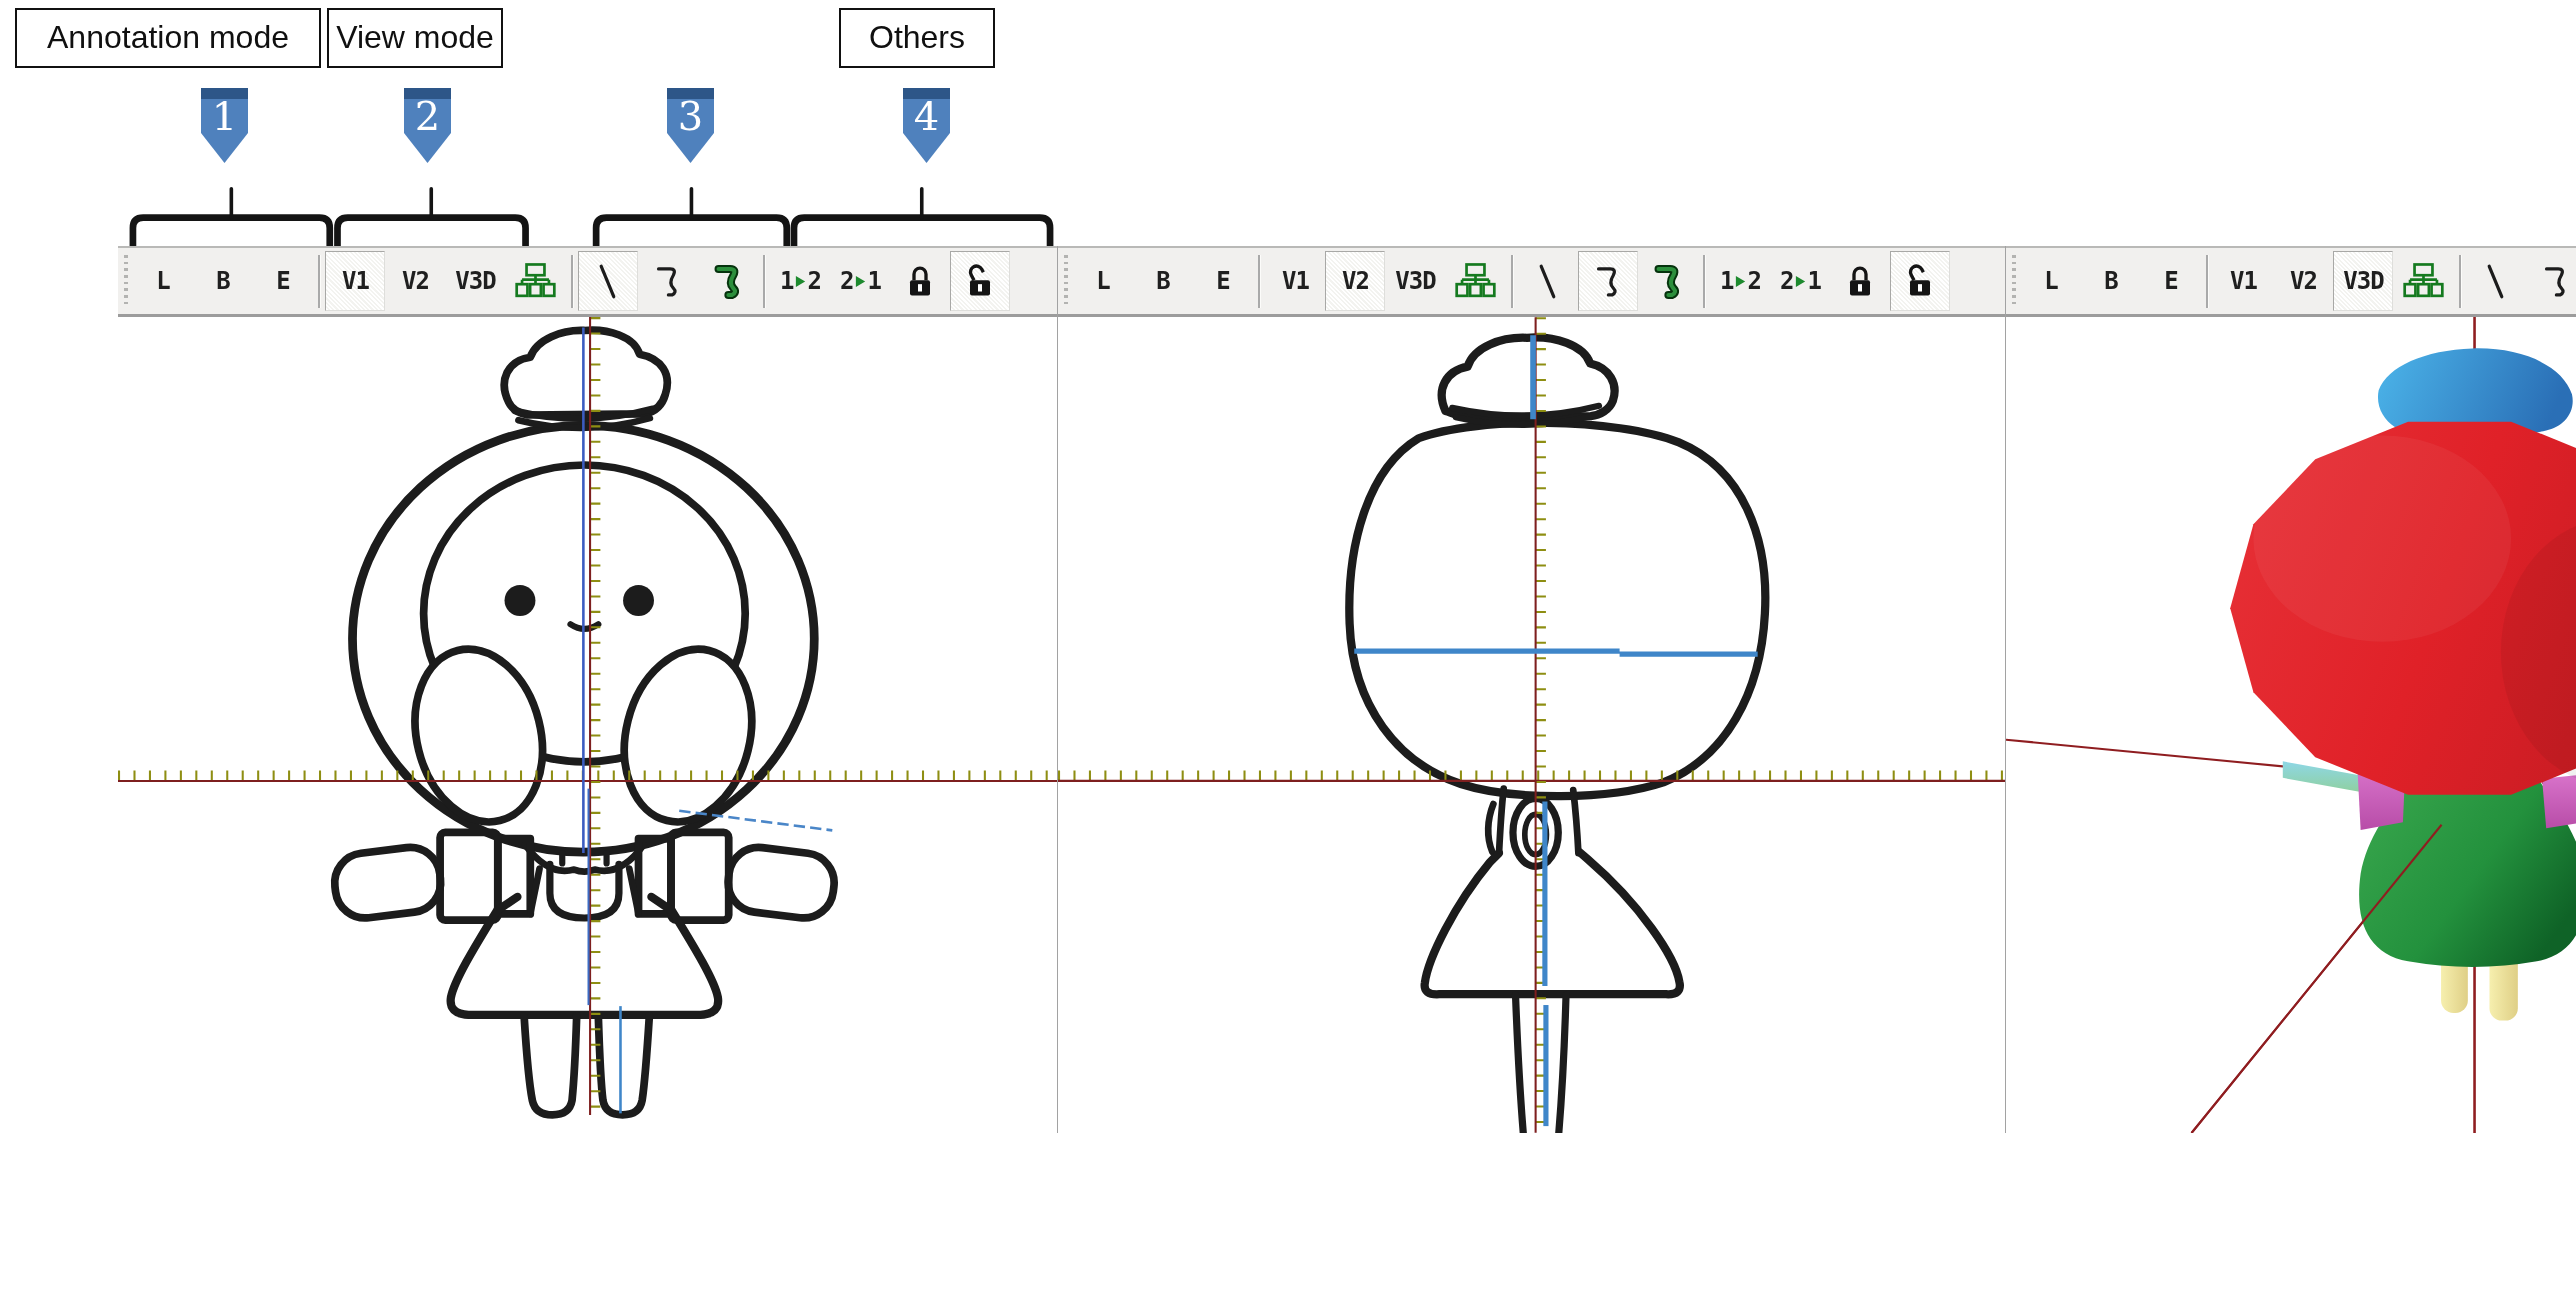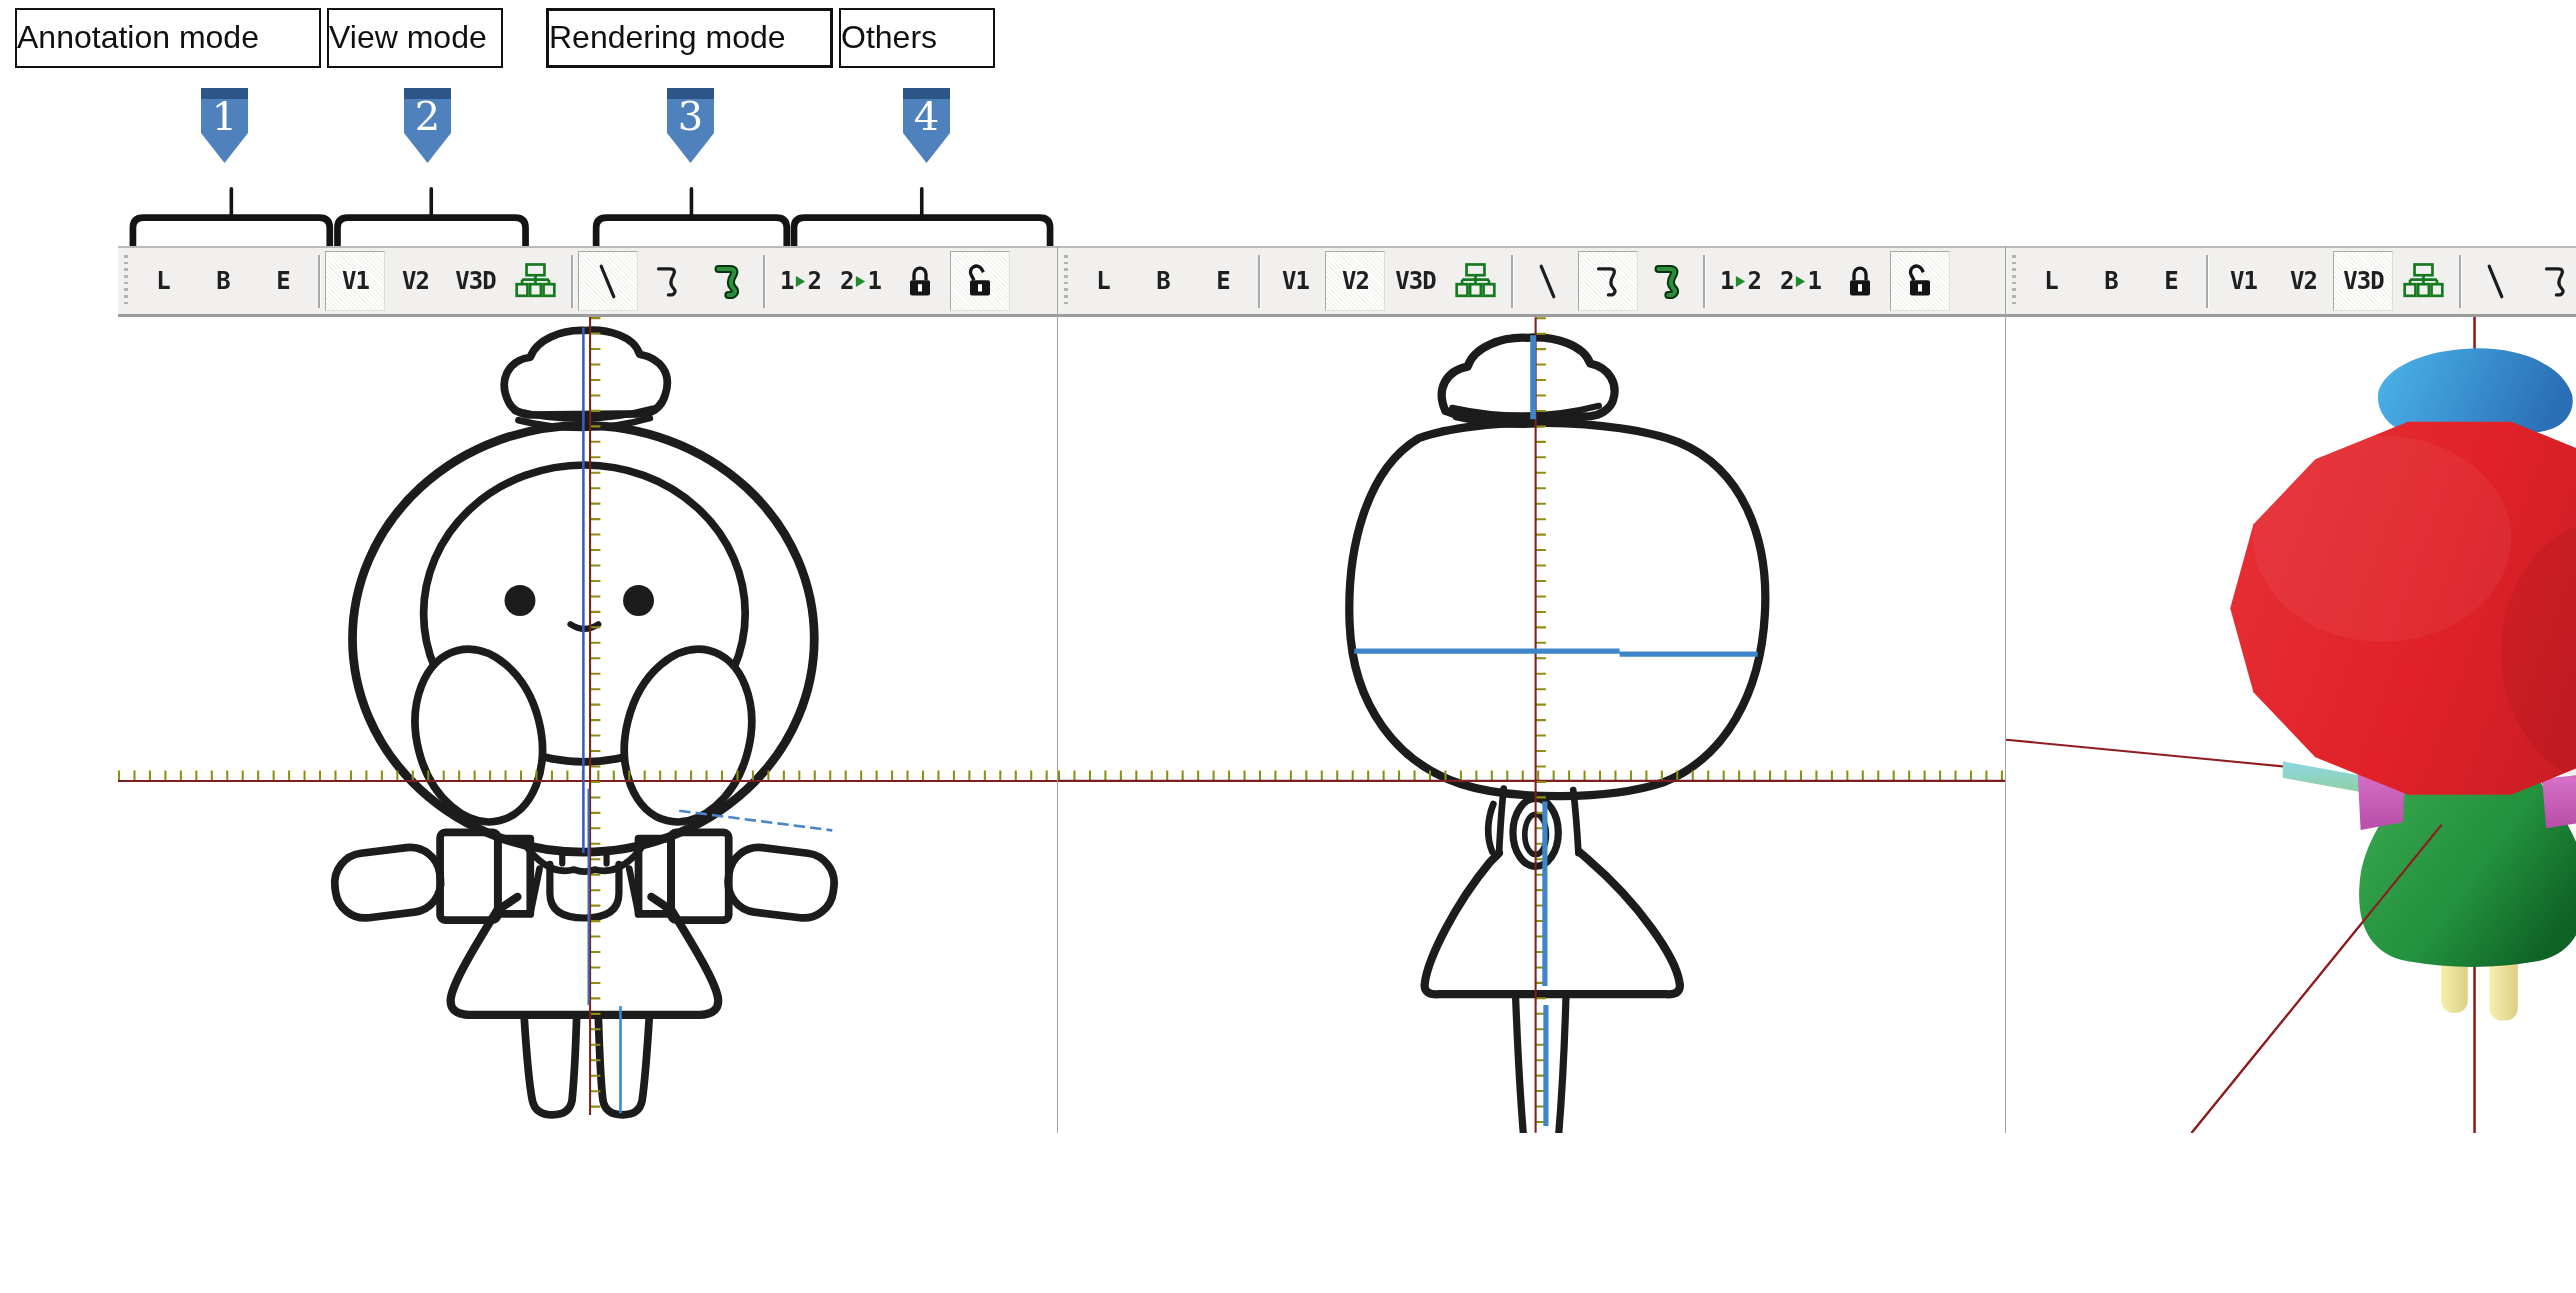--- a/index.html
+++ b/index.html
@@ -1,21 +1,21 @@
 <!DOCTYPE html>
 <html style="font-size:8.2px"><head>
 <meta charset="utf-8">
 <style>
   html,body{margin:0;padding:0;background:#fff;}
   .page{position:relative;width:2941px;height:1293px;background:#ffffff;overflow:hidden;
         font-family:"Liberation Sans",sans-serif;}
 
   
   .lbox{position:absolute;top:7.7px;height:60px;box-sizing:border-box;border:2.1px solid #111;
-        display:flex;align-items:center;justify-content:flex-start;font-size:32px;color:#101010;
+        display:flex;align-items:center;justify-content:center;font-size:32px;color:#101010;
         background:#fff;white-space:nowrap;}
   .lbox.thick{border-width:3.1px;}
   .callout{position:absolute;top:88px;width:47px;height:75px;color:#fff;text-align:center;
            background:linear-gradient(180deg,#2d5688 0 14%,#4f81bd 14%);
            clip-path:polygon(0 0,100% 0,100% 60%,50% 100%,0 60%);
            font-family:"DejaVu Serif",serif;font-size:40px;line-height:56px;}
   .braces{position:absolute;left:0;top:170px;}
   .braces path{stroke:#141414;fill:none;stroke-linecap:round;stroke-linejoin:round;}
   .braces .bar{stroke-width:13px;}
   .braces .spike{stroke-width:7px;}
@@ -84,23 +84,20 @@
 </svg>
 
 <div class="page">
 
   <div class="lbox" style="left:15px;width:306px;">
       <span>Annotation mode</span>
     </div>
   <div class="lbox" style="left:327px;width:176px;">
       <span>View mode</span>
     </div>
-  <div class="lbox thick" style="left:546px;width:287px;">
-      <span>Rendering mode</span>
-    </div>
   <div class="lbox" style="left:839px;width:156px;">
       <span>Others</span>
     </div>
 
   <div class="callout" style="left:201px;"><span>1</span></div>
   <div class="callout" style="left:404px;"><span>2</span></div>
   <div class="callout" style="left:667px;"><span>3</span></div>
   <div class="callout" style="left:903px;"><span>4</span></div>
 
   <svg class="braces" width="1082" height="88" viewBox="0 0 2100 170">

